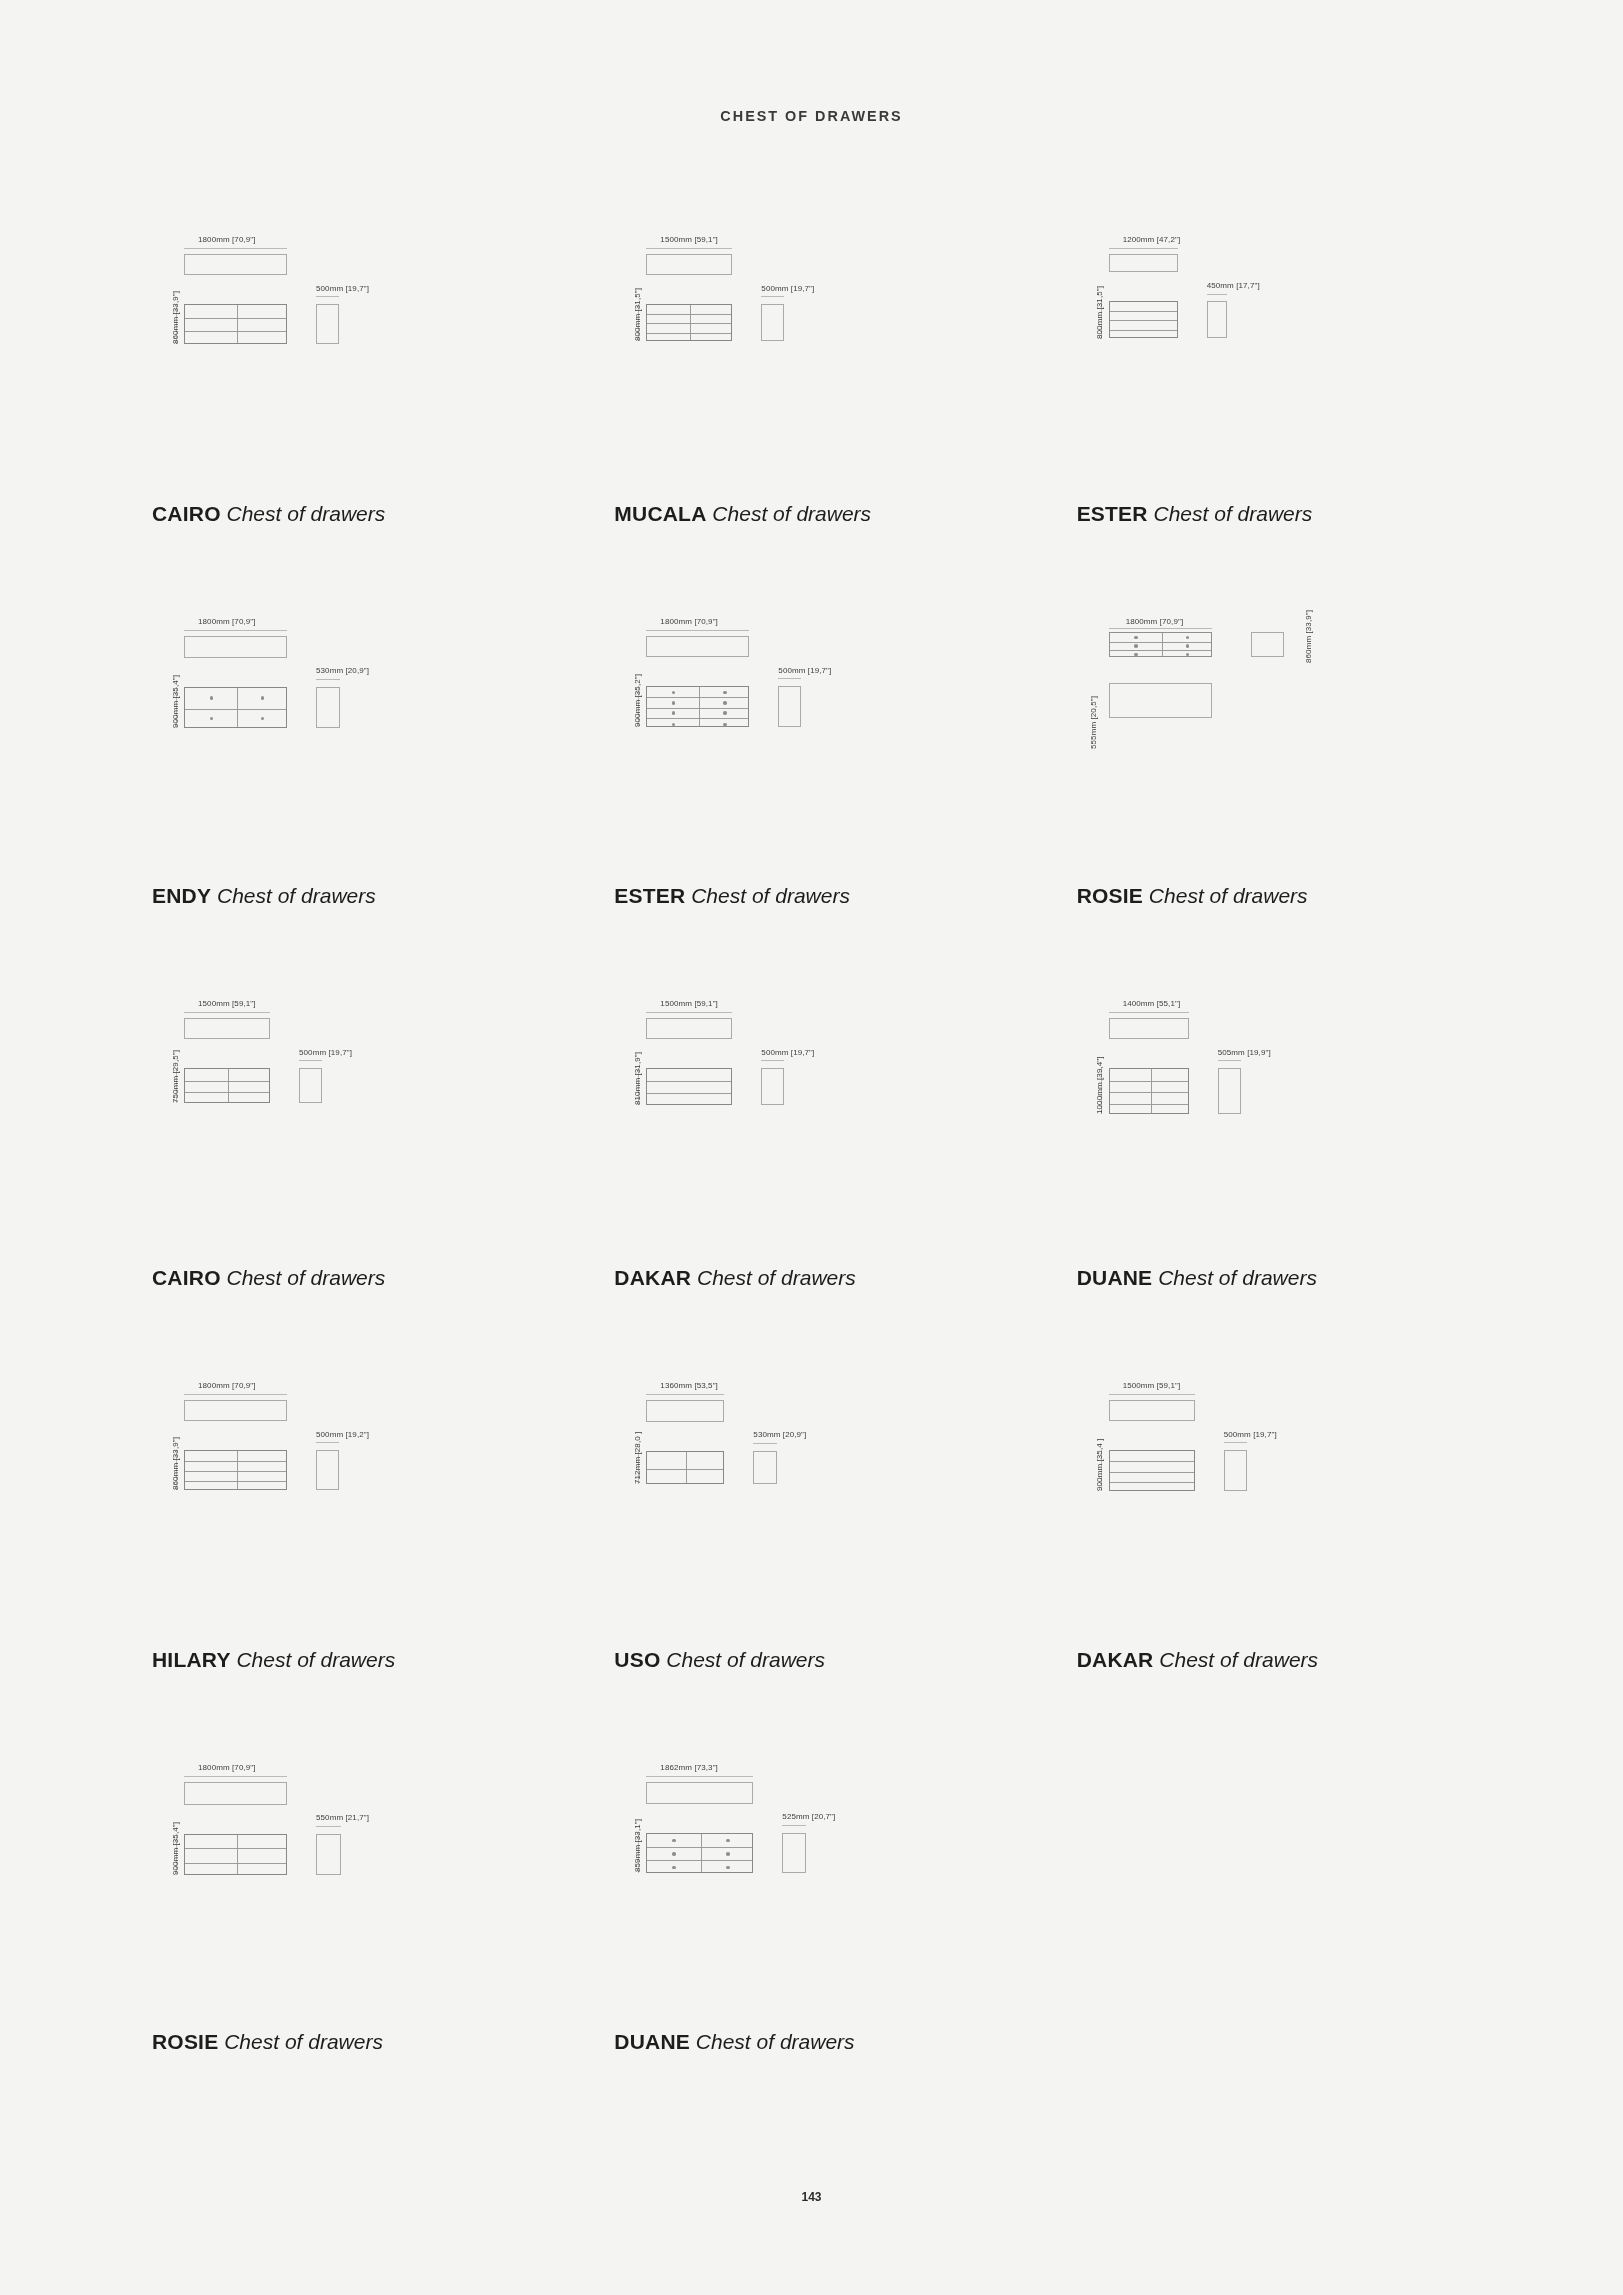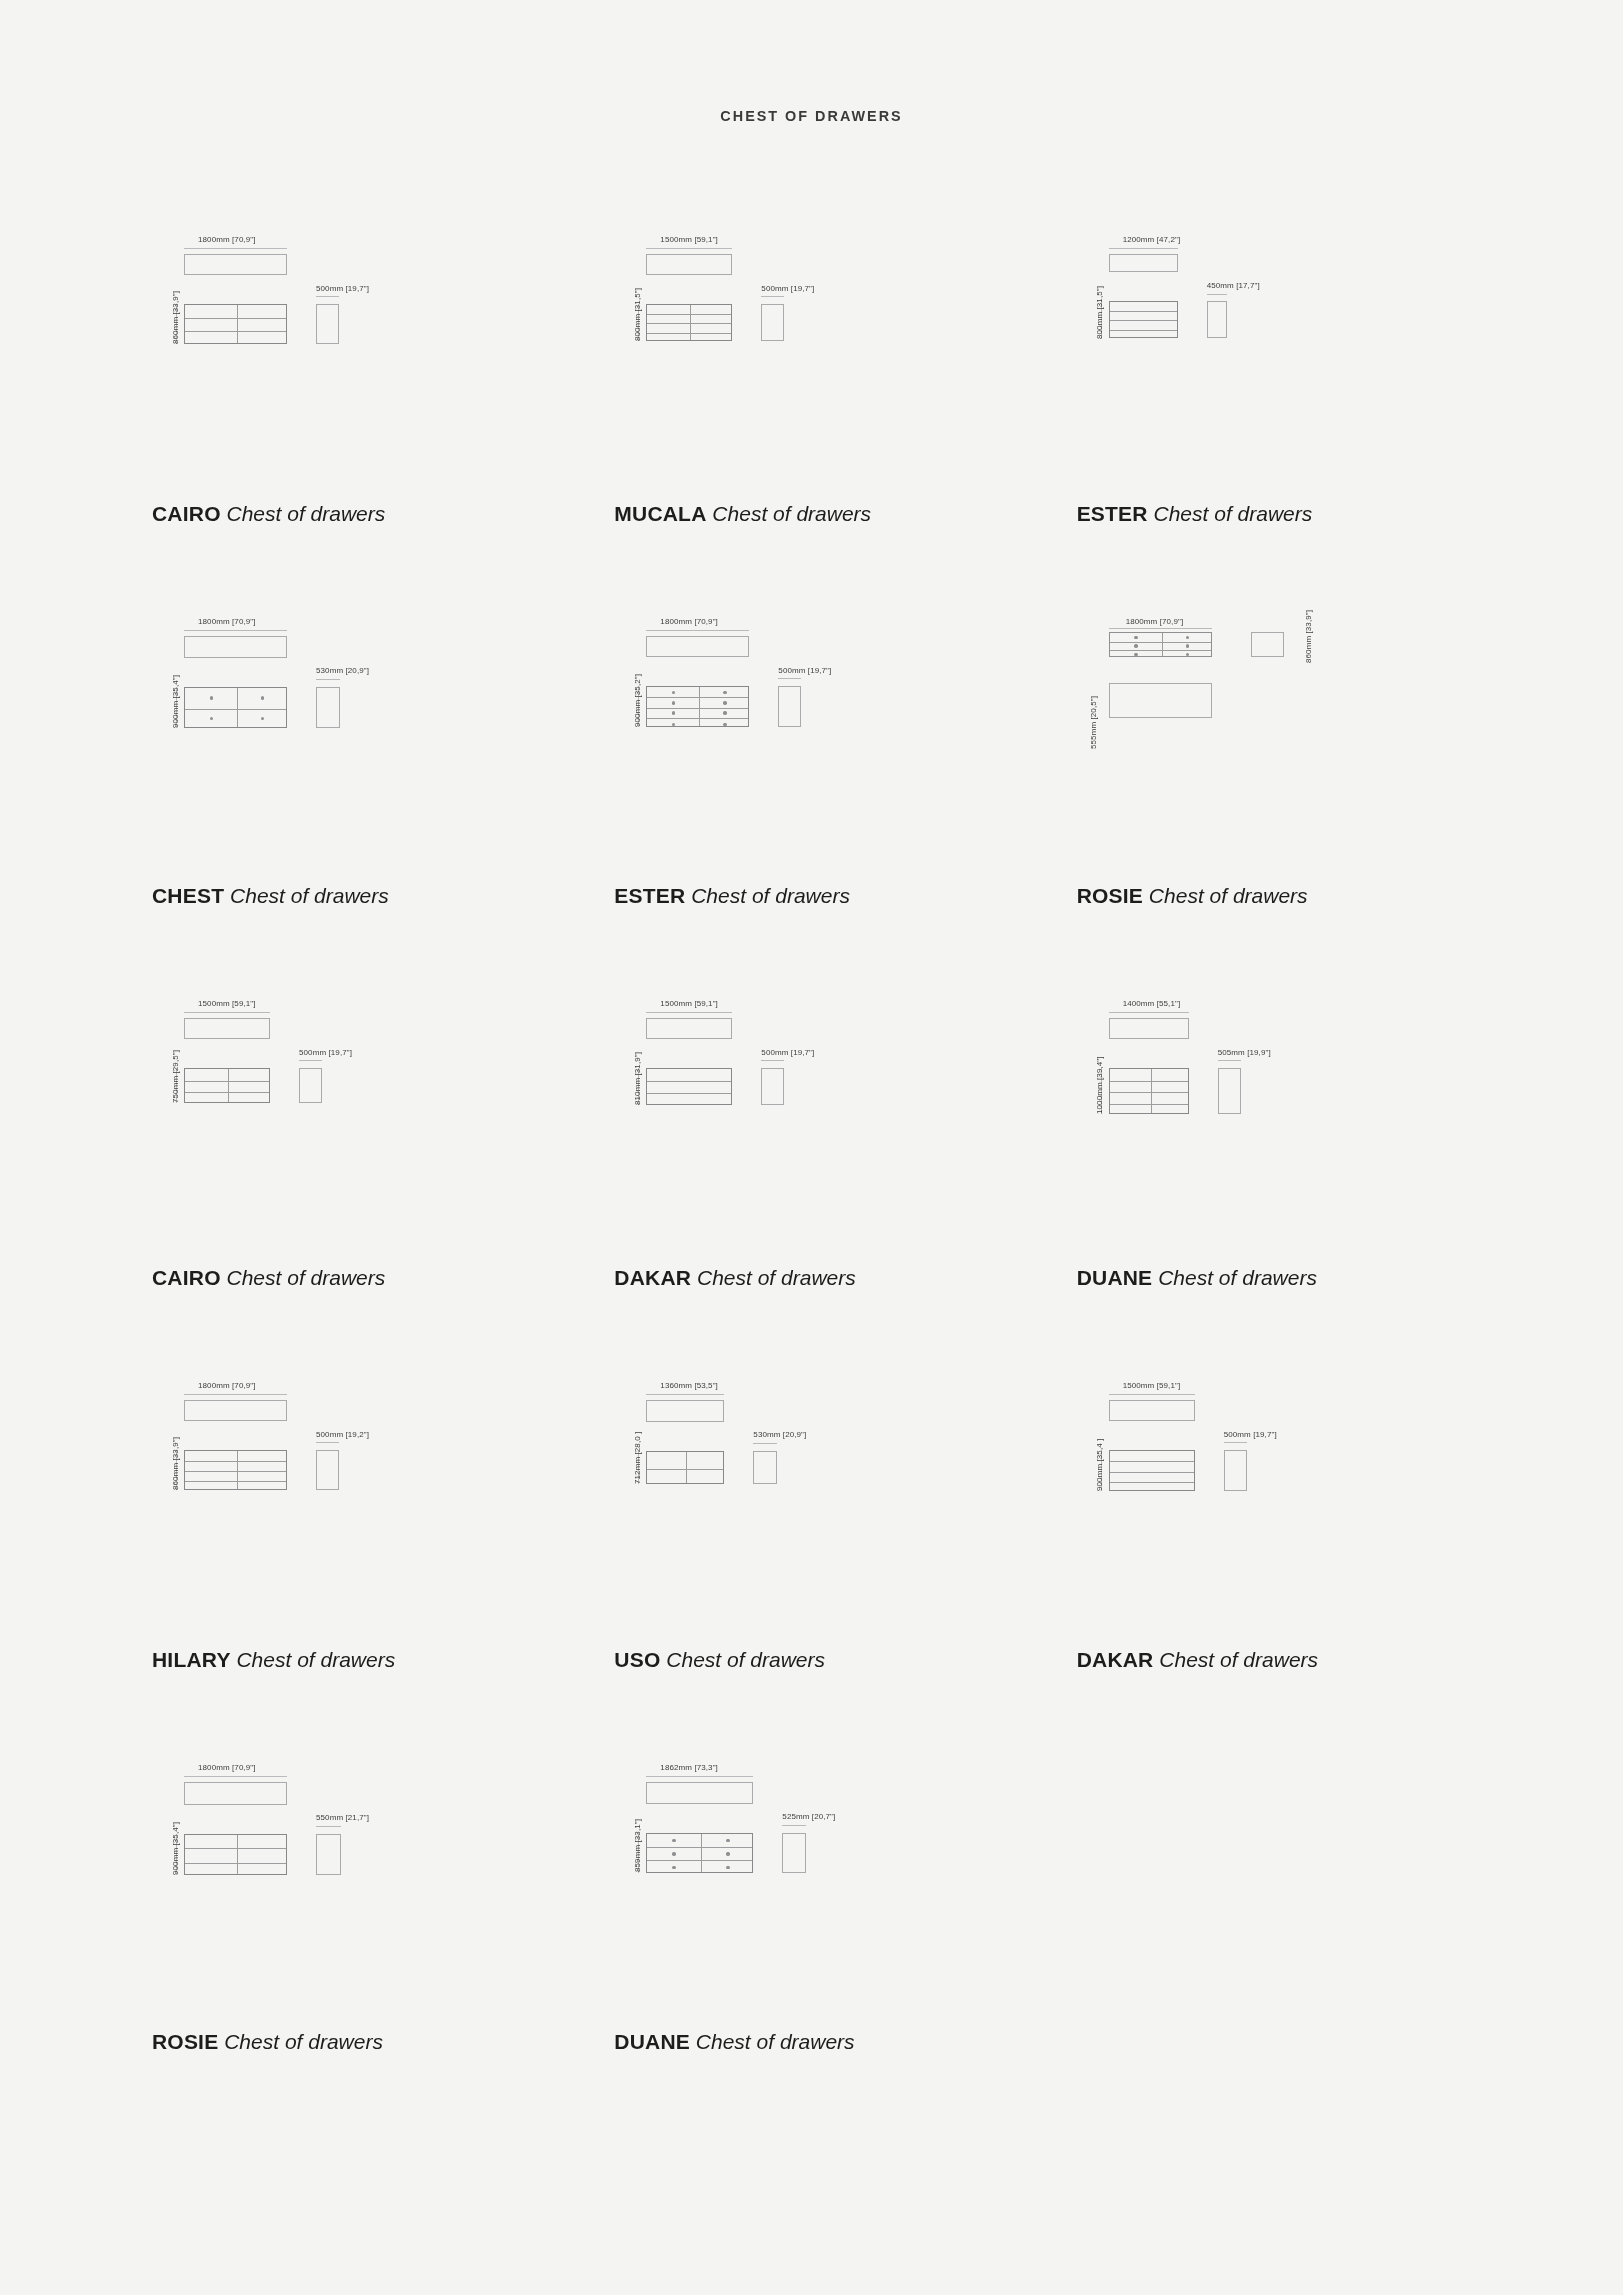--- a/index.html
+++ b/index.html
@@ -206,21 +206,21 @@
             <div class="knob" style="left: 76px; top: 29px;"></div>
           </div>
           <div class="view" style="left: 164px; top: 73px; width: 24px; height: 41px;"></div>
           <div class="dim-line-h" style="left: 32px; top: 16px; width: 103px;"></div>
           <div class="dim-label" style="left: 46px; top: 3.4px;">1800mm [70,9"]</div>
           <div class="dim-line-v" style="left: 24px; top: 73px; height: 41px;"></div>
           <div class="dim-label vert" style="left: 18.6px; top: 114px;">900mm [35,4"]</div>
           <div class="dim-line-h" style="left: 164px; top: 65px; width: 24px;"></div>
           <div class="dim-label" style="left: 164px; top: 52px;">530mm [20,9"]</div>
         </div>
-        <div class="caption"><span class="brand">CHEST</span> <span class="desc">Chest of drawers</span></div>
+        <div class="caption"><span class="brand">ENDY</span> <span class="desc">Chest of drawers</span></div>
       </div>
       <div class="cell">
         <div class="drawing">
           <div class="view" style="left: 32px; top: 22px; width: 103px; height: 21px;"></div>
           <div class="view front heavy" style="left: 32px; top: 72px; width: 103px; height: 41px;">
             <div class="shelf" style="top: 10px;"></div>
             <div class="shelf" style="top: 21px;"></div>
             <div class="shelf" style="top: 31px;"></div>
             <div class="divider" style="left: 52px;"></div>
             <div class="knob" style="left: 24.5px; top: 4.2px;"></div>
@@ -410,15 +410,16 @@
           <div class="dim-line-v" style="left: 24px; top: 73px; height: 40px;"></div>
           <div class="dim-label vert" style="left: 18.6px; top: 112px;">859mm [33,1"]</div>
           <div class="dim-line-h" style="left: 168px; top: 65px; width: 24px;"></div>
           <div class="dim-label" style="left: 168px; top: 52px;">525mm [20,7"]</div>
         </div>
         <div class="caption"><span class="brand">DUANE</span> <span class="desc">Chest of drawers</span></div>
       </div>
       <div class="cell empty"></div>
     </div>
 
+  <div class="page-number">143</div>
 
 </div>
 
 
 </body></html>

